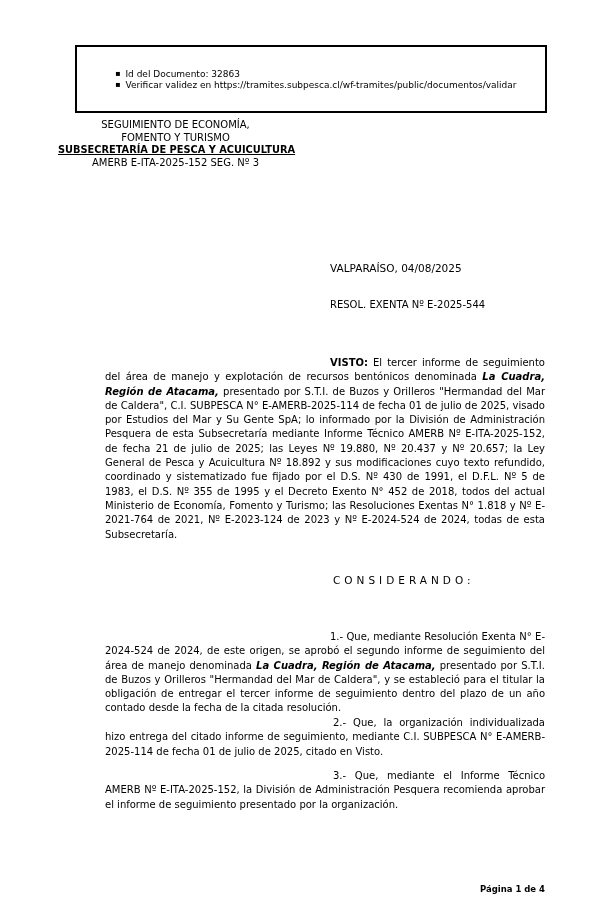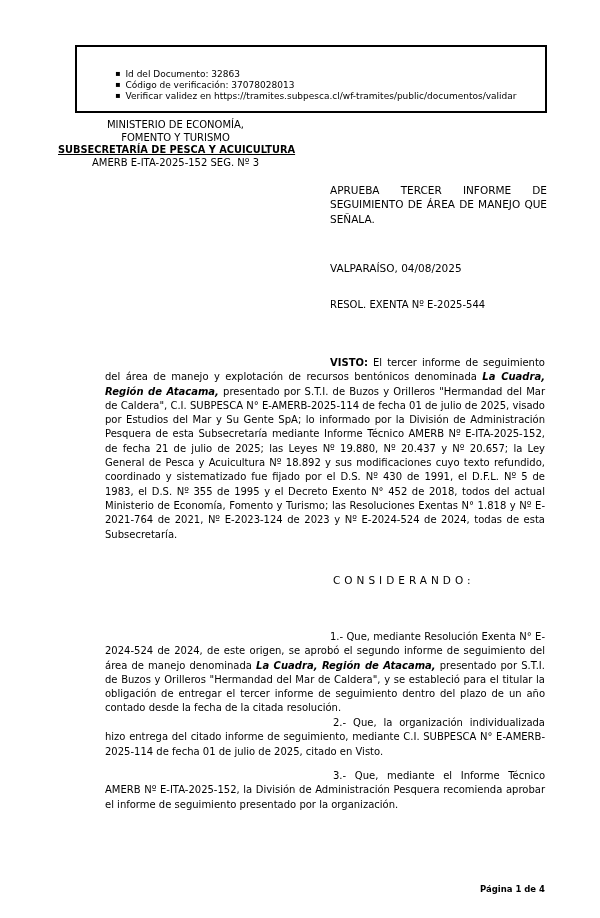--- a/index.html
+++ b/index.html
@@ -130,33 +130,31 @@
   }
 </style>
 </head>
 <body>
 
 <div class="page">
 
   <div class="verify-box">
     <ul class="vb-list">
       <li>Id del Documento: 32863</li>
-      <li>Código de verificación: 37078028013</li>
       <li>Verificar validez en https://tramites.subpesca.cl/wf-tramites/public/documentos/validar</li>
     </ul>
   </div>
 
   <div class="letterhead">
-    <div>MINISTERIO DE ECONOMÍA,</div>
+    <div>SEGUIMIENTO DE ECONOMÍA,</div>
     <div>FOMENTO Y TURISMO</div>
     <div class="subpesca">SUBSECRETARÍA DE PESCA Y ACUICULTURA</div>
     <div>AMERB E-ITA-2025-152 SEG. Nº 3</div>
   </div>
 
-  <div class="title-block">APRUEBA TERCER INFORME DE SEGUIMIENTO DE ÁREA DE MANEJO QUE SEÑALA.</div>
 
   <div class="place-date">VALPARAÍSO, 04/08/2025</div>
 
   <div class="resol-number">RESOL. EXENTA Nº E-2025-544</div>
 
   <p class="body-para visto"><b class="label">VISTO:</b><span> El tercer informe de seguimiento del área de manejo y explotación de recursos bentónicos denominada </span><span class="emph">La Cuadra, Región de Atacama,</span><span> presentado por S.T.I. de Buzos y Orilleros "Hermandad del Mar de Caldera", C.I. SUBPESCA N° E-AMERB-2025-114 de fecha 01 de julio de 2025, visado por Estudios del Mar y Su Gente SpA; lo informado por la División de Administración Pesquera de esta Subsecretaría mediante Informe Técnico AMERB Nº E-ITA-2025-152, de fecha 21 de julio de 2025; las Leyes Nº 19.880, Nº 20.437 y Nº 20.657; la Ley General de Pesca y Acuicultura Nº 18.892 y sus modificaciones cuyo texto refundido, coordinado y sistematizado fue fijado por el D.S. Nº 430 de 1991, el D.F.L. Nº 5 de 1983, el D.S. Nº 355 de 1995 y el Decreto Exento N° 452 de 2018, todos del actual Ministerio de Economía, Fomento y Turismo; las Resoluciones Exentas N° 1.818 y Nº E-2021-764 de 2021, Nº E-2023-124 de 2023 y Nº E-2024-524 de 2024, todas de esta Subsecretaría.</span></p>
 
   <div class="considerando-heading">CONSIDERANDO:</div>
 
   <p class="body-para p1"><span>1.- Que, mediante Resolución Exenta N° E-2024-524 de 2024, de este origen, se aprobó el segundo informe de seguimiento del área de manejo denominada </span><span class="emph">La Cuadra, Región de Atacama,</span><span> presentado por S.T.I. de Buzos y Orilleros "Hermandad del Mar de Caldera", y se estableció para el titular la obligación de entregar el tercer informe de seguimiento dentro del plazo de un año contado desde la fecha de la citada resolución.</span></p>

